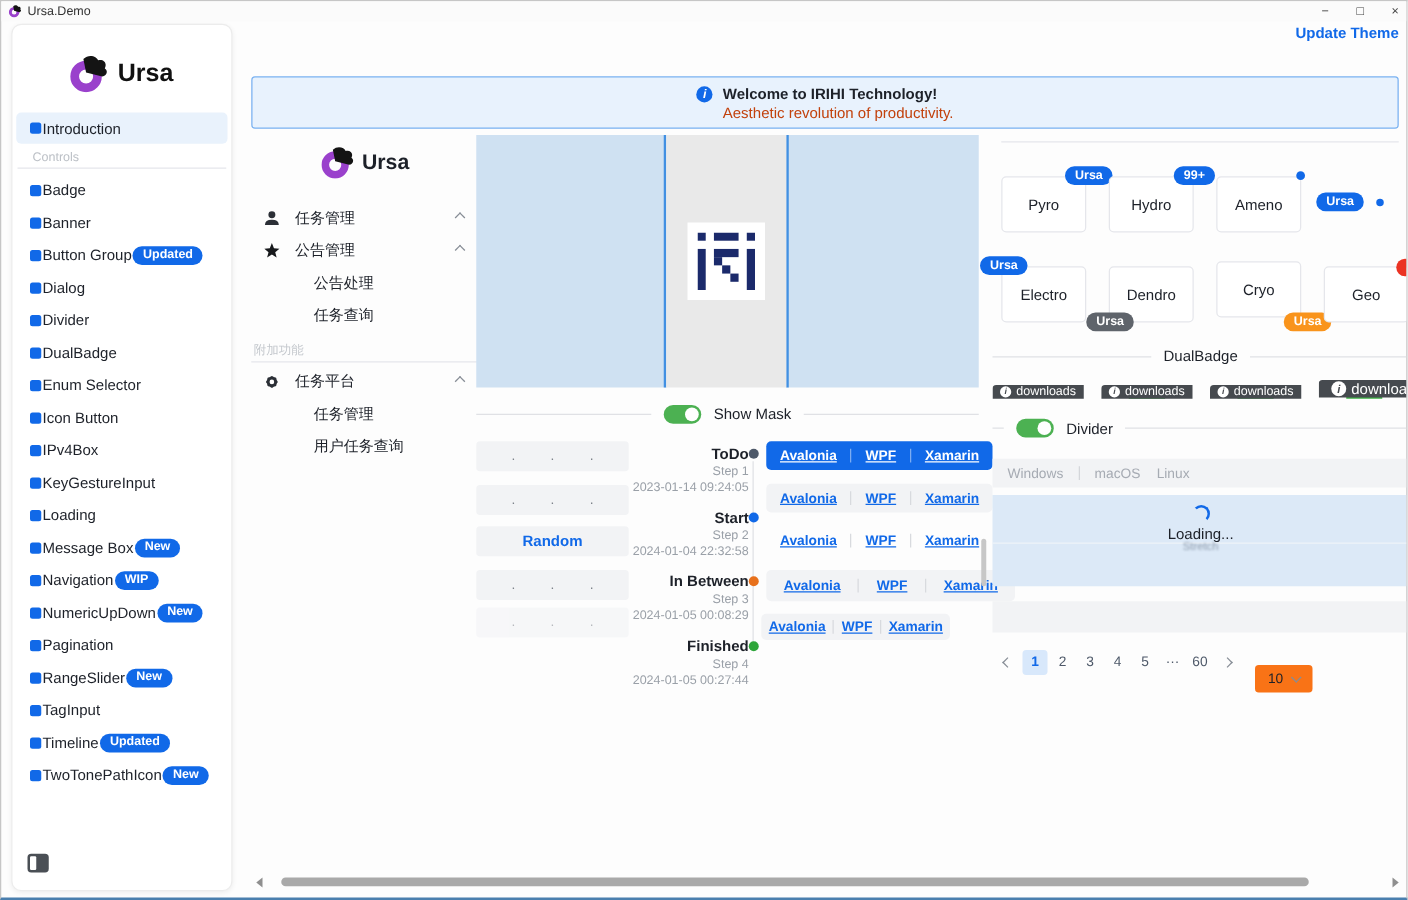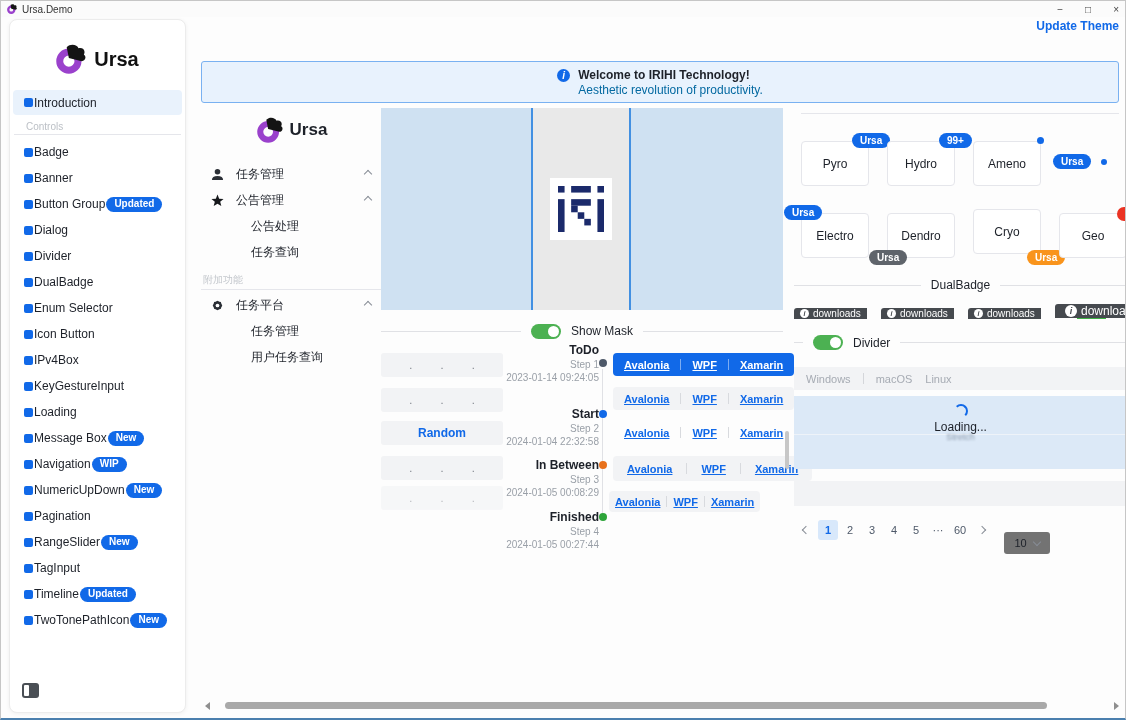--- a/index.html
+++ b/index.html
@@ -25,21 +25,21 @@
   .side-section { font-size:10px; color:#bcc0c6; padding:4px 0 2px 12px; border-bottom:1px solid #e5e6eb; margin:2px 4px 4px 4px; }
   .pill { background:#1169e8; color:#fff; font-size:10px; font-weight:bold; border-radius:8px; padding:1.5px 8px; line-height:1.2; }
   .pill:empty { display:none; }
   .collapse-btn { position:absolute; left:12px; bottom:14px; width:17px; height:15px; background:#4a4f55; border-radius:3px; cursor:pointer; }
   .collapse-btn::after { content:""; position:absolute; left:2px; top:2px; width:5px; height:11px; background:#fff; border-radius:1px; }
 
   
   .banner { position:absolute; left:200px; top:60px; width:918px; height:42px; background:#e8f2fd; border:1px solid #79b1f1; border-radius:3px; display:flex; align-items:flex-start; justify-content:center; padding-top:6px; gap:8px; }
   .info-ico { width:13px; height:13px; border-radius:50%; background:#1169e8; color:#fff; font-size:10px; font-weight:bold; font-style:italic; display:flex; align-items:center; justify-content:center; margin-top:1px; flex:none; }
   .banner-title { font-size:12px; font-weight:bold; }
-  .banner-sub { font-size:12px; color:#0369a1; margin-top:1px; }
+  .banner-sub { font-size:12px; color:#c2410c; margin-top:1px; }
 
   
   .menu { position:absolute; left:200px; top:104px; width:182px; }
   .menu-logo { display:flex; align-items:center; justify-content:center; gap:7px; padding:12px 0 18px 0; }
   .menu-logo .logo-txt { font-size:17px; font-weight:bold; }
   .menu-row { display:flex; align-items:center; height:26px; padding-left:10px; gap:12px; font-size:12px; cursor:pointer; position:relative; }
   .menu-row .mico { width:13px; height:13px; flex:none; }
   .menu-row .chev { position:absolute; right:12px; }
   .menu-child { height:26px; line-height:26px; padding-left:50px; font-size:12px; cursor:pointer; }
   .menu-section { font-size:10px; color:#c4c8cd; padding:6px 0 2px 2px; border-bottom:1px solid #e5e6eb; margin:2px 0 2px 0; }
@@ -118,21 +118,21 @@
   .spinner { position:absolute; left:50%; top:8px; transform:translateX(-50%); width:14px; height:14px; border-radius:50%; border:2px solid transparent; border-top-color:#1169e8; border-right-color:#1169e8; }
   .loadtxt { position:absolute; left:0; top:24px; width:100%; text-align:center; font-size:12px; color:#1d2129; }
   .behindtxt { position:absolute; left:0; top:36px; width:100%; text-align:center; font-size:9px; color:#8d9bac; filter:blur(1px); }
 
   .greybar { position:absolute; left:793px; top:480px; width:333px; height:25px; background:#f2f3f5; }
 
   .pager { position:absolute; left:795px; top:518px; height:22px; display:flex; align-items:center; gap:2px; }
   .pager .pg { min-width:20px; height:20px; border-radius:3px; display:flex; align-items:center; justify-content:center; font-size:11px; color:#4e5969; cursor:pointer; padding:0 2px; }
   .pager .pg.cur { background:#d8e8fb; color:#1169e8; font-weight:bold; }
   .pager .nav { width:20px; height:20px; display:flex; align-items:center; justify-content:center; cursor:pointer; }
-  .pgsize { margin-left:10px; width:46px; height:22px; background:#737373; border-radius:3px; display:flex; align-items:center; justify-content:center; gap:7px; font-size:11px; color:#1d2129; cursor:pointer;margin-top:26px; }
+  .pgsize { margin-left:10px; width:46px; height:22px; background:#f97316; border-radius:3px; display:flex; align-items:center; justify-content:center; gap:7px; font-size:11px; color:#1d2129; cursor:pointer;margin-top:26px; }
 
   
   .vscroll { position:absolute; left:784px; top:430px; width:4px; height:38px; background:#c7c7c7; border-radius:2px; }
   .hscroll { position:absolute; left:198px; top:700px; width:924px; height:10px; }
   .hscroll .thumb { position:absolute; left:26px; top:1px; width:822px; height:7px; background:#a9a9a9; border-radius:3.5px; cursor:pointer; }
   .tri { width:0; height:0; position:absolute; top:1px; }
   .tri.l { left:6px; border-top:4px solid transparent; border-bottom:4px solid transparent; border-right:5px solid #8f8f8f; }
   .tri.r { right:4px; border-top:4px solid transparent; border-bottom:4px solid transparent; border-left:5px solid #8f8f8f; }
 </style>
 </head>
@@ -351,21 +351,21 @@
     <span>.</span>
     <span>.</span>
   </div>
 <div class="ipv4 dim" style="top:485px">
     <span>.</span>
     <span>.</span>
     <span>.</span>
   </div>
 
 <div class="tl-line"></div>
-<div class="tl-item" style="top:342px">
+<div class="tl-item" style="top:355px">
   <div class="t">ToDo</div>
   <div class="s">Step 1</div>
   <div class="s">2023-01-14 09:24:05</div>
 </div>
 <div class="tl-dot" style="top:358px;background:#4e5969"></div>
 <div class="tl-item" style="top:406px">
   <div class="t">Start</div>
   <div class="s">Step 2</div>
   <div class="s">2024-01-04 22:32:58</div>
 </div>

